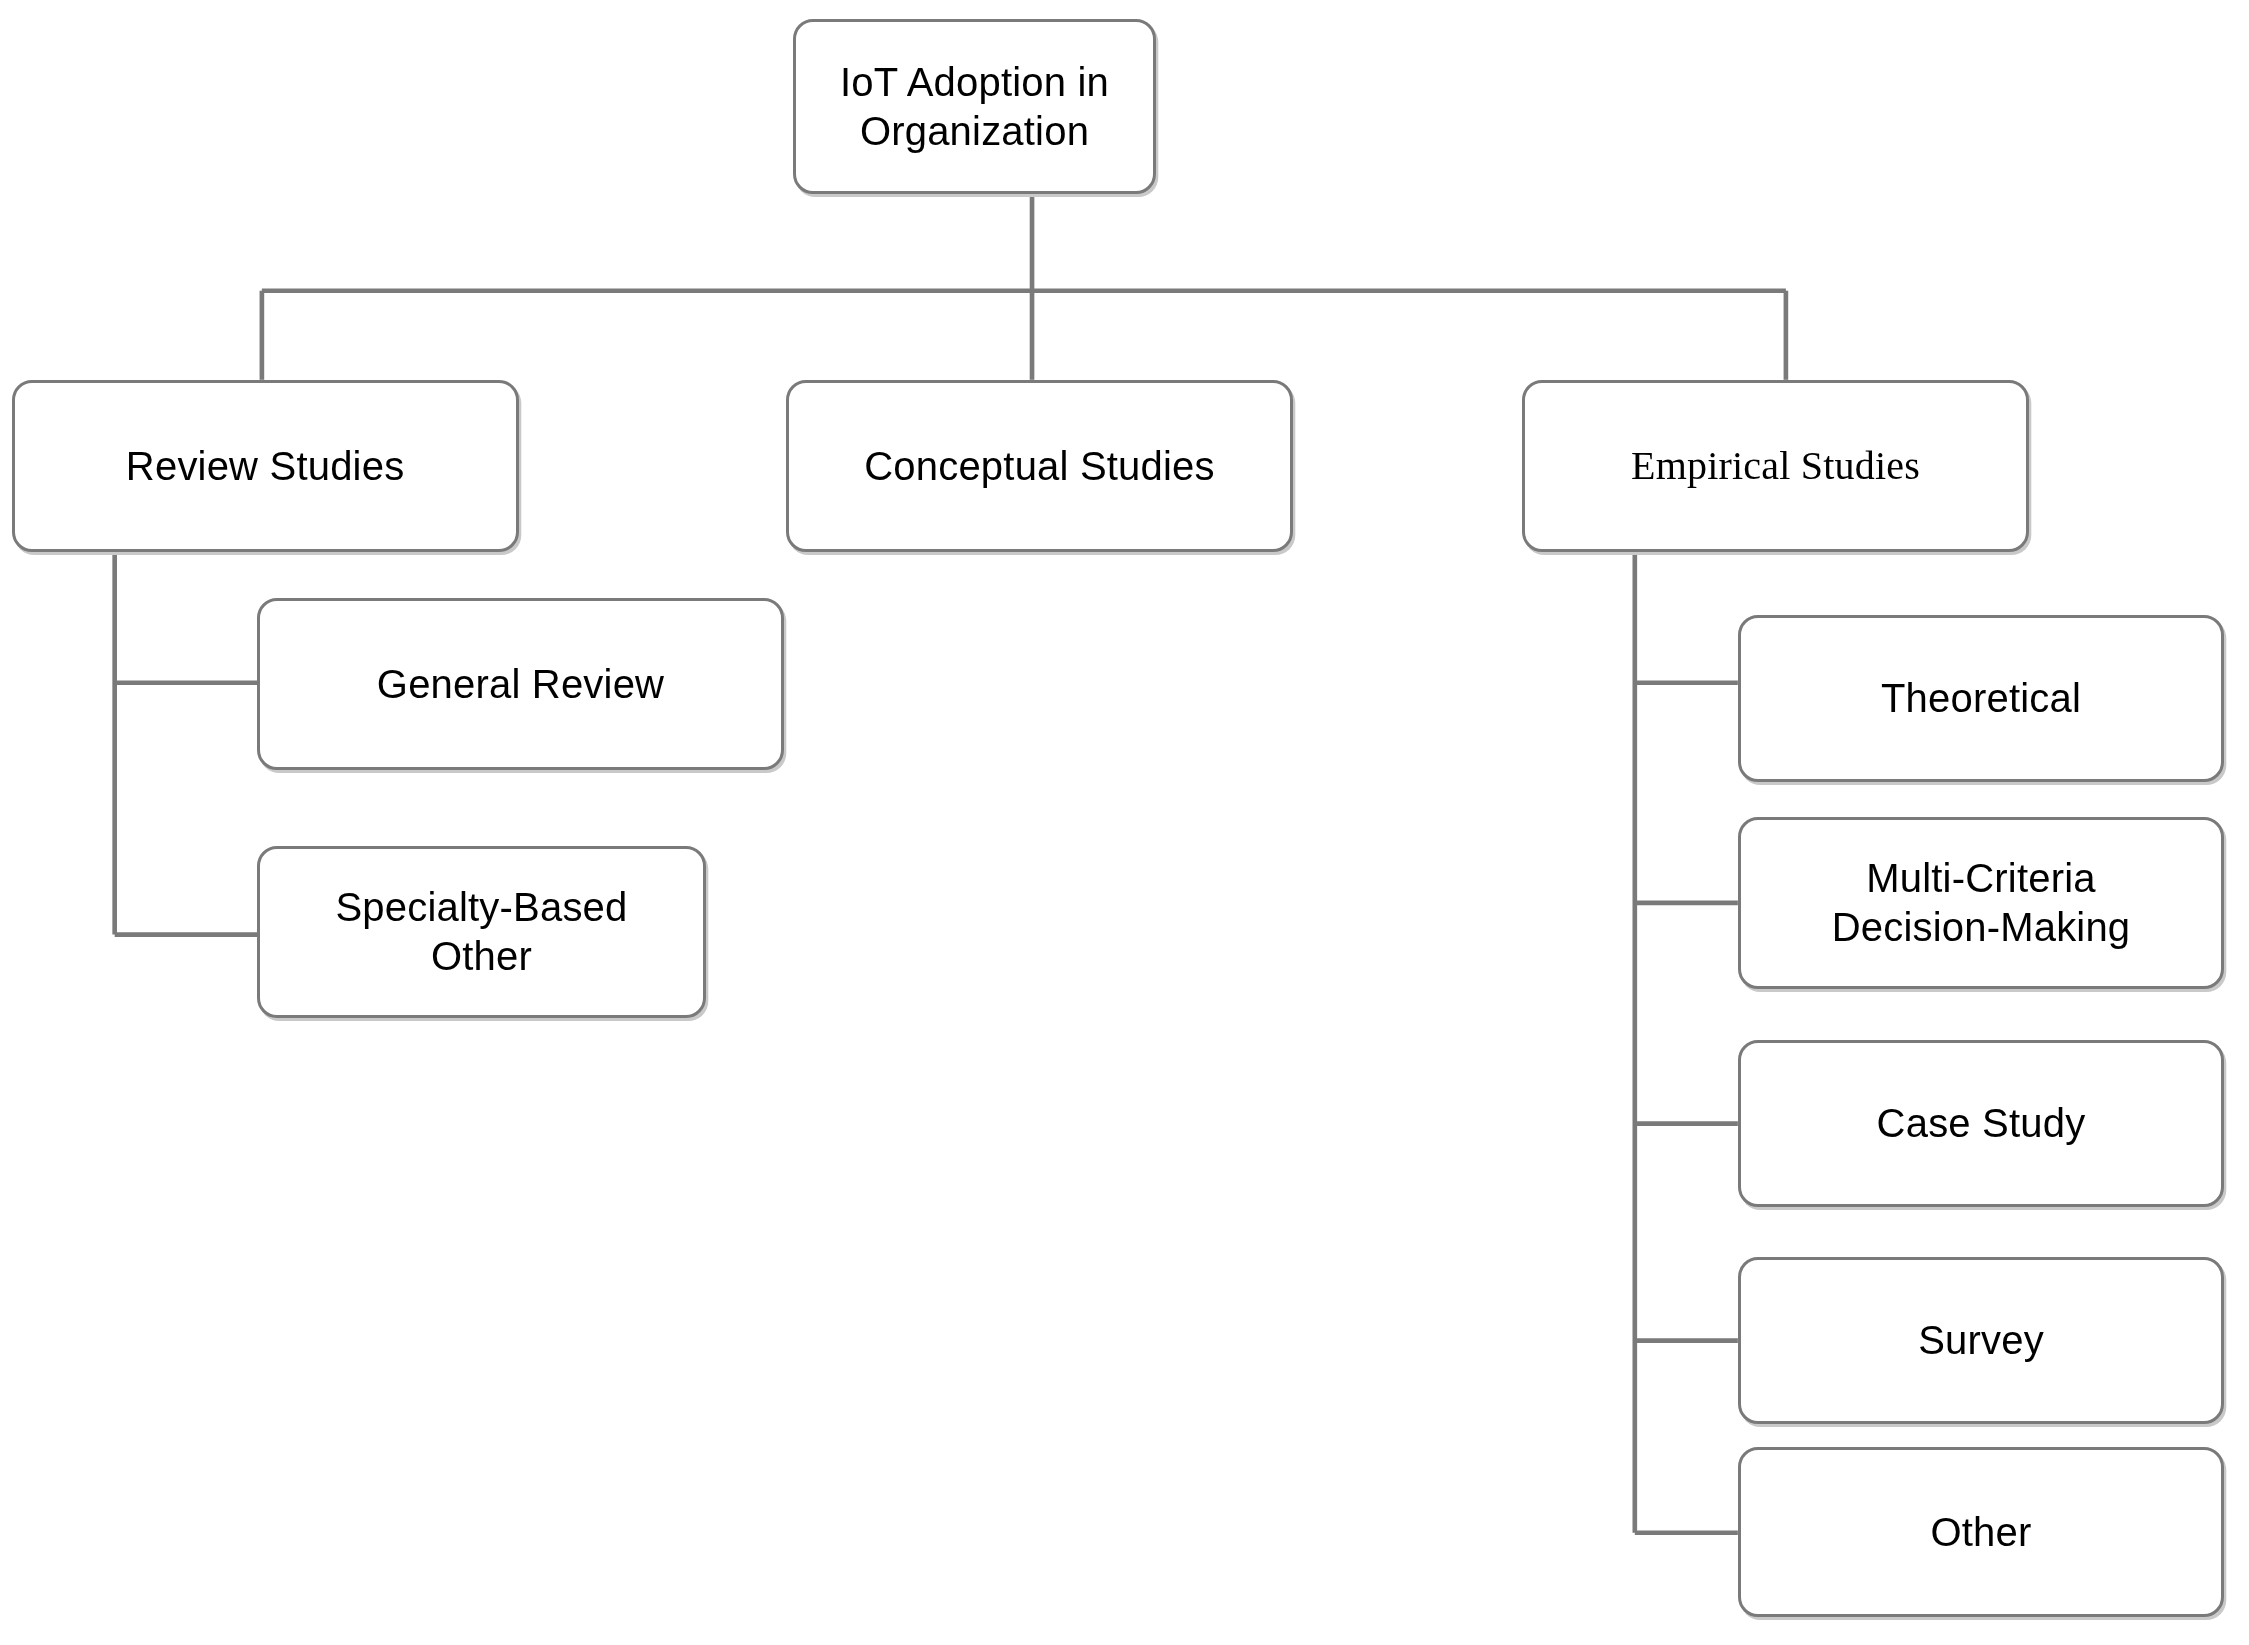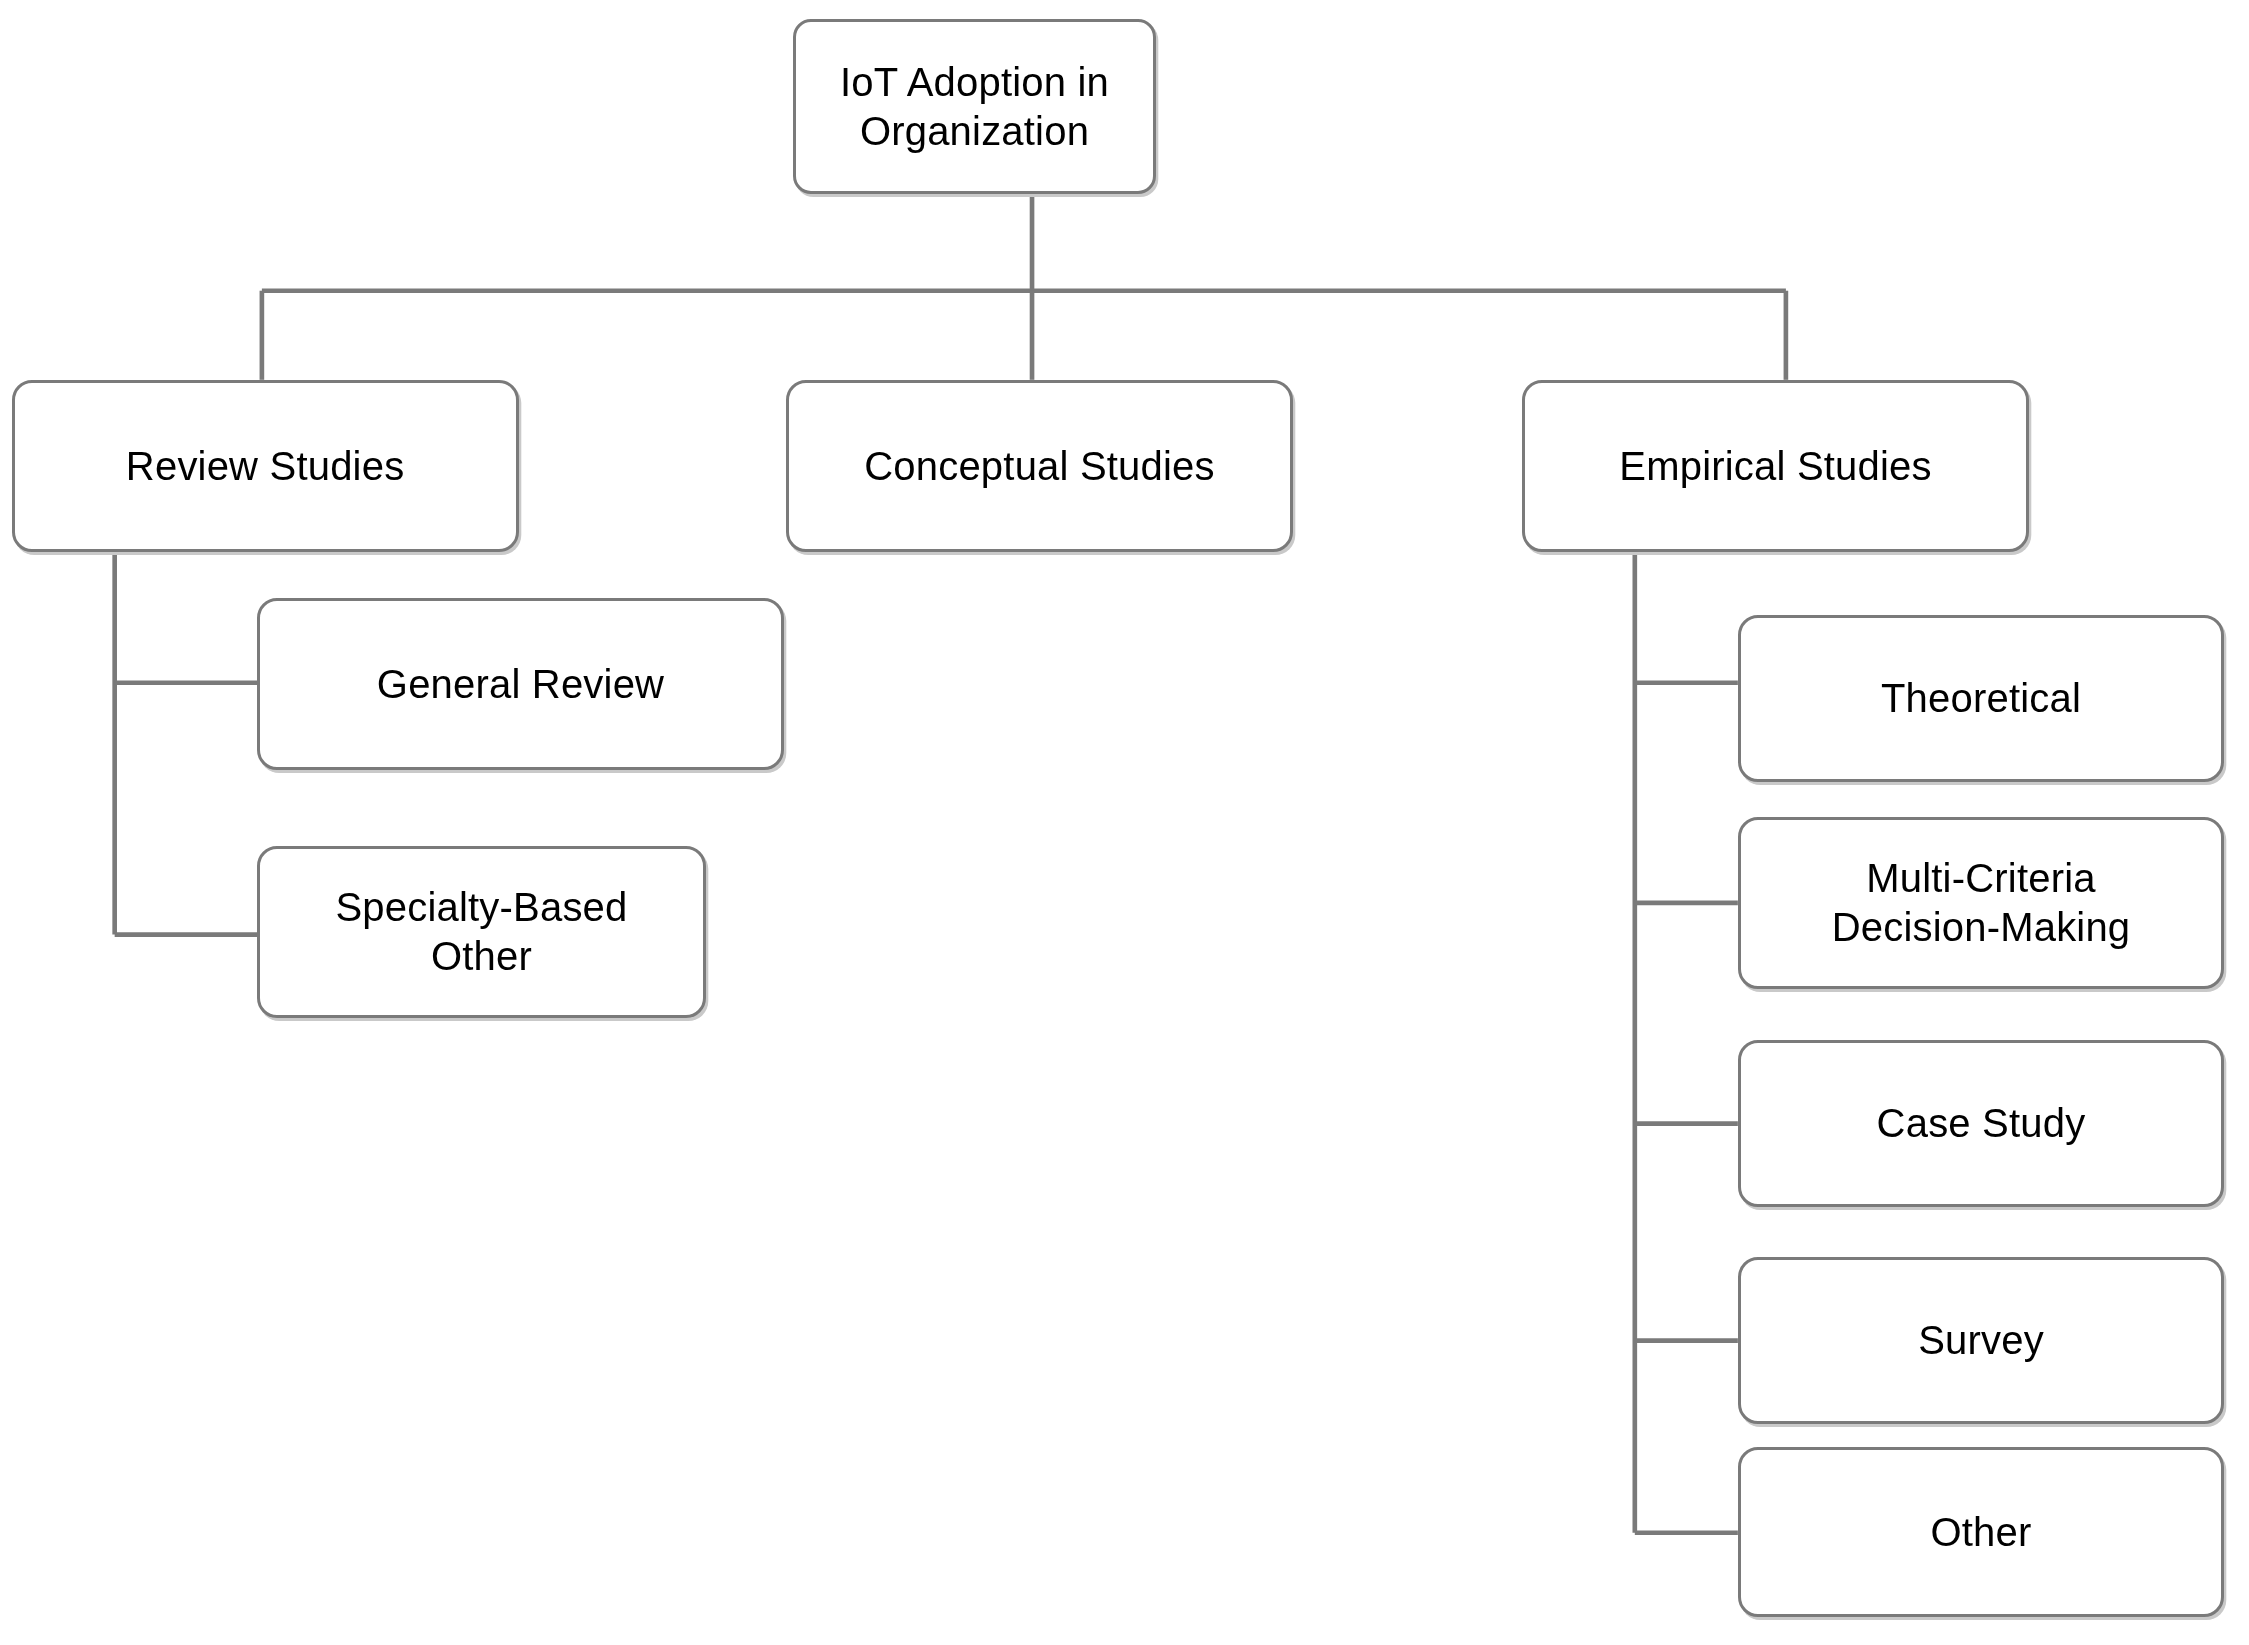--- a/index.html
+++ b/index.html
@@ -42,25 +42,25 @@
     letter-spacing: 0.2px;
     box-shadow: 2.3px 3.1px 0 0 #c9c9c9;
     z-index: 2;
   }
   .node .label {
     display: block;
     padding: 0 11px;
     white-space: pre-line;
   }
   
-  #node-root        { left: 793px; top: 19.4px;   width: 363px; height: 175px; border-radius: 18px; }
+  #node-root        { left: 793px; top: 19.4px;   width: 363px; height: 175px; }
   
   #node-review      { left: 11.6px;   top: 380px;  width: 507px; height: 172px; }
   #node-conceptual  { left: 786px; top: 380px;  width: 507px; height: 172px; }
-  #node-empirical   { left: 1522px; top: 380px;  width: 507px; height: 172px; }
+  #node-empirical   { left: 1522px; top: 380px;  width: 507px; height: 172px; font-family: Liberation Serif, serif; }
   
   #node-general     { left: 257px;  top: 598px;  width: 527px; height: 172px; }
   #node-specialty   { left: 257px;  top: 846px; width: 449px; height: 172px; }
   
   #node-theoretical { left: 1738px; top: 615px;  width: 486px; height: 167px; }
   #node-mcdm        { left: 1738px; top: 817px; width: 486px; height: 172px; }
   #node-casestudy   { left: 1738px; top: 1040px; width: 486px; height: 167px; }
   #node-survey      { left: 1738px; top: 1257px; width: 486px; height: 167px; }
   #node-other       { left: 1738px; top: 1447px; width: 486px; height: 170px; }
 </style>

